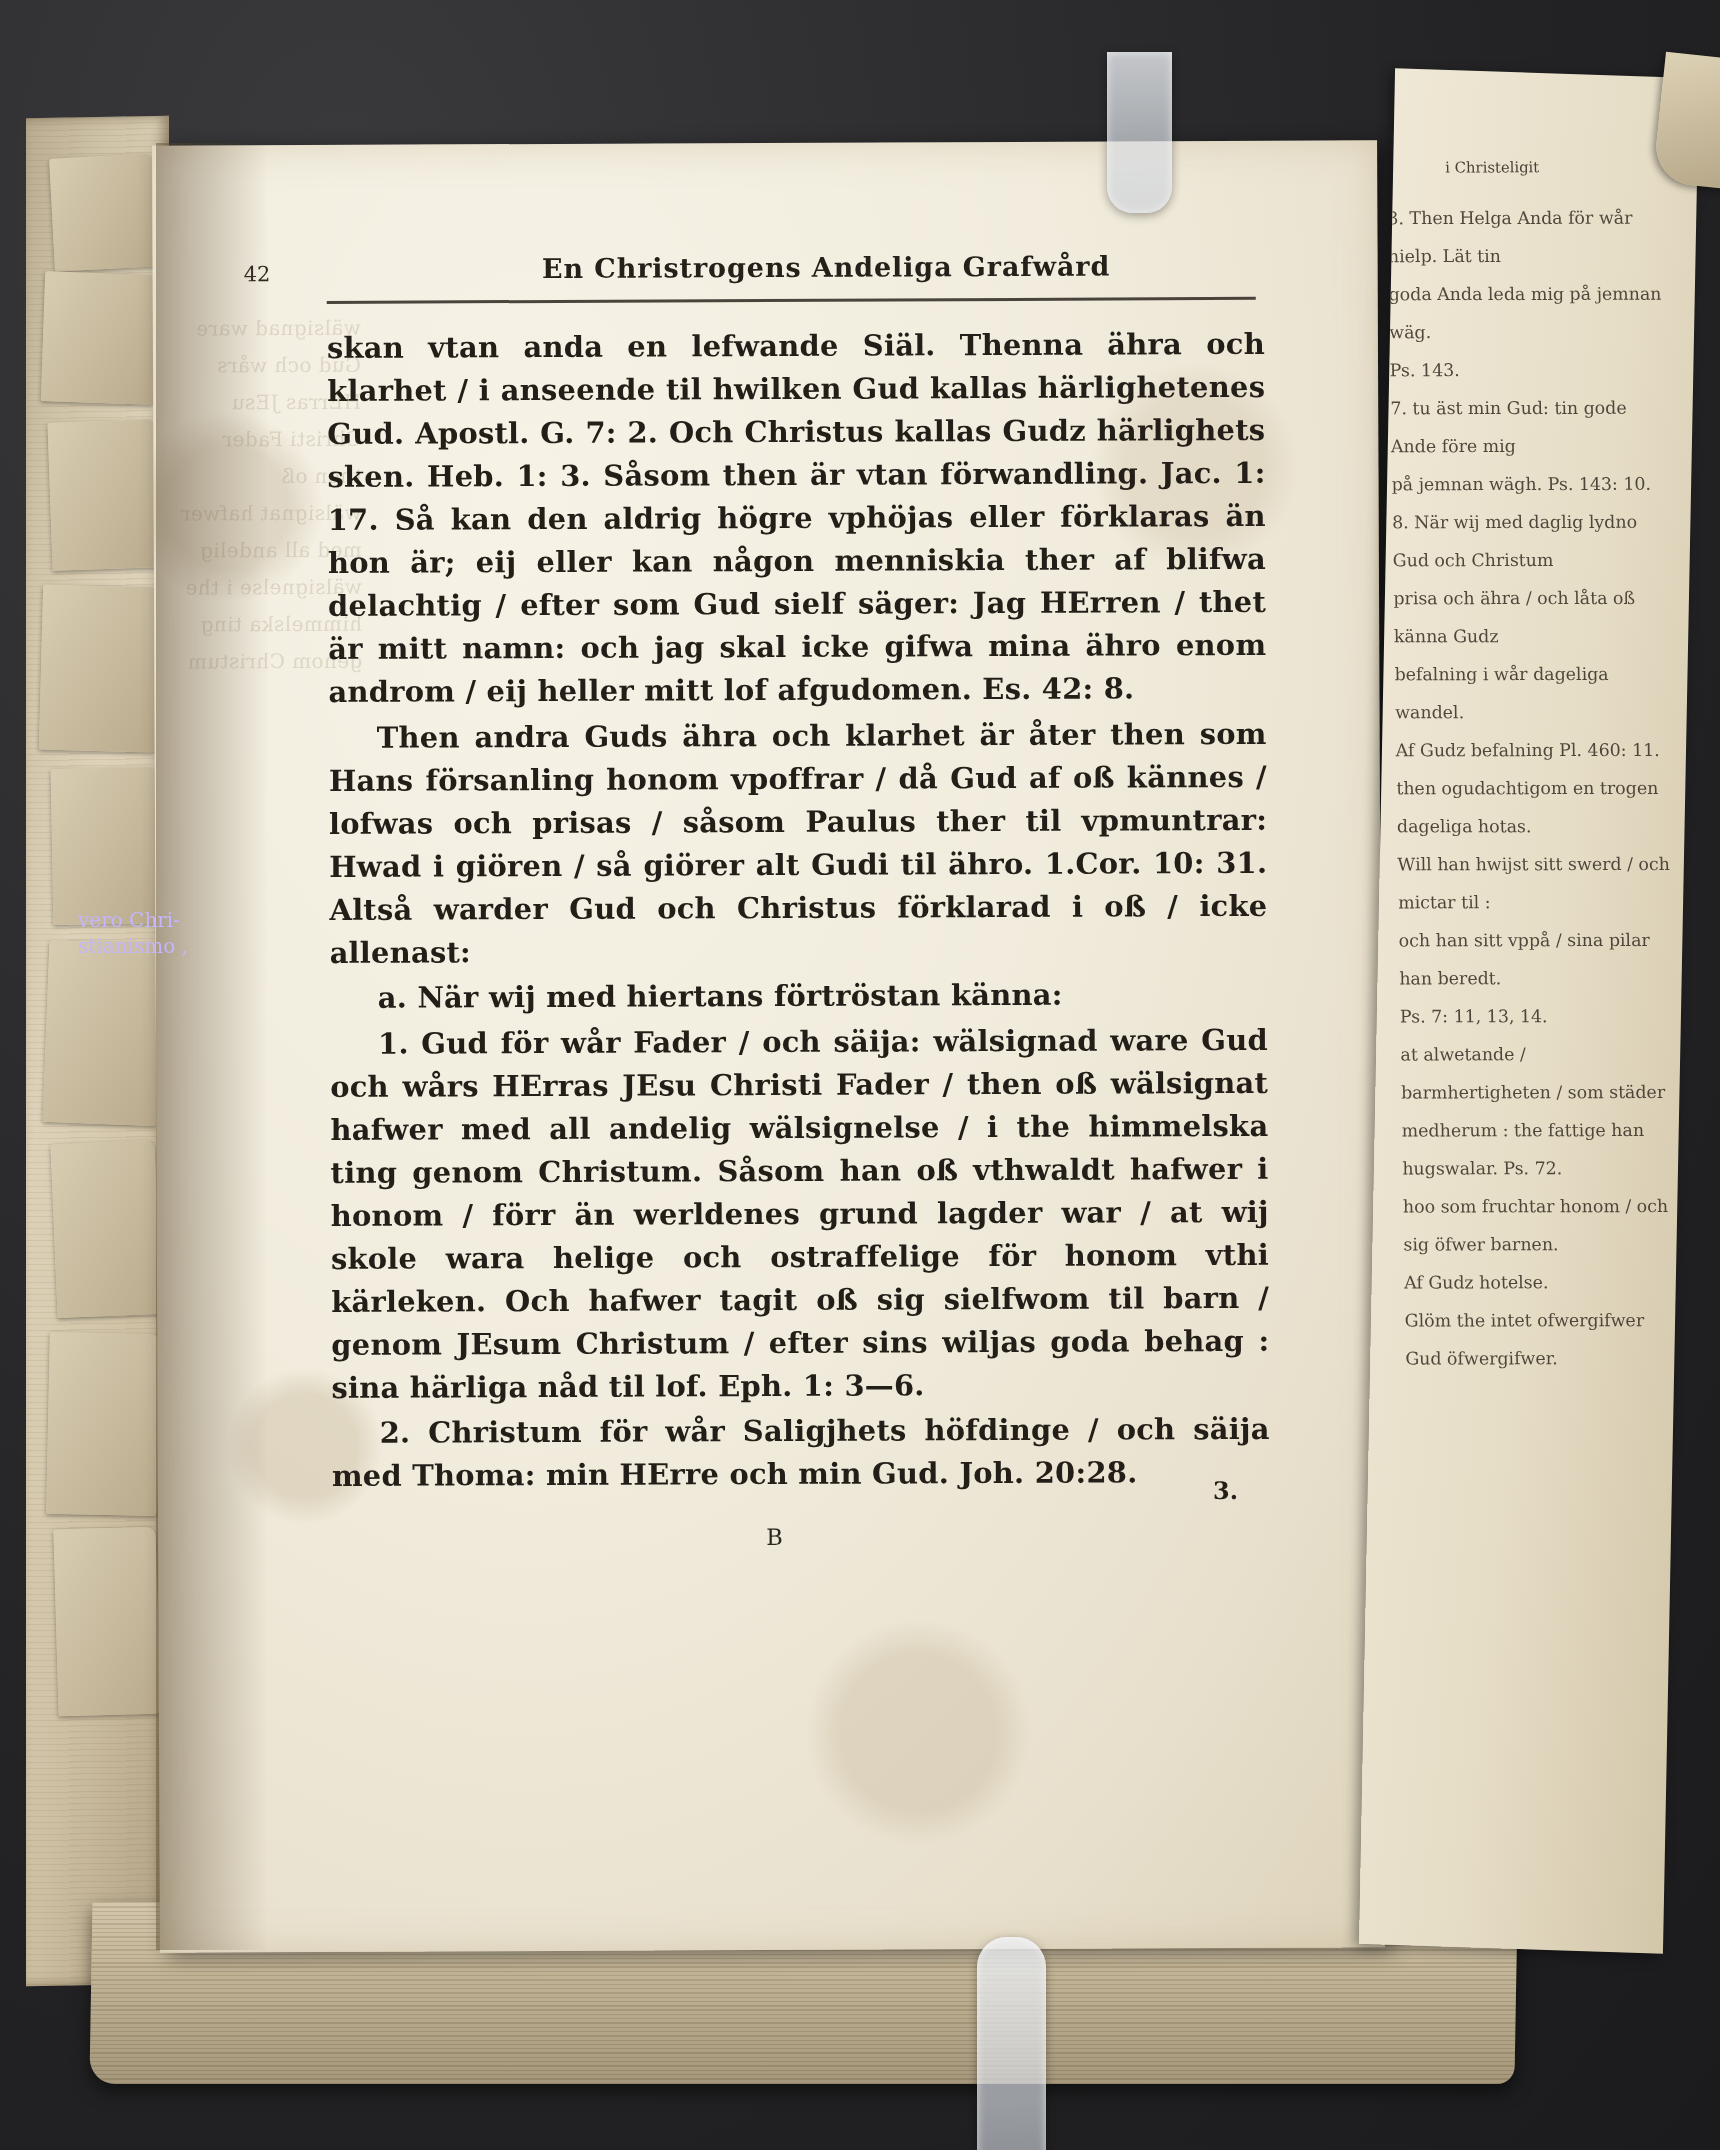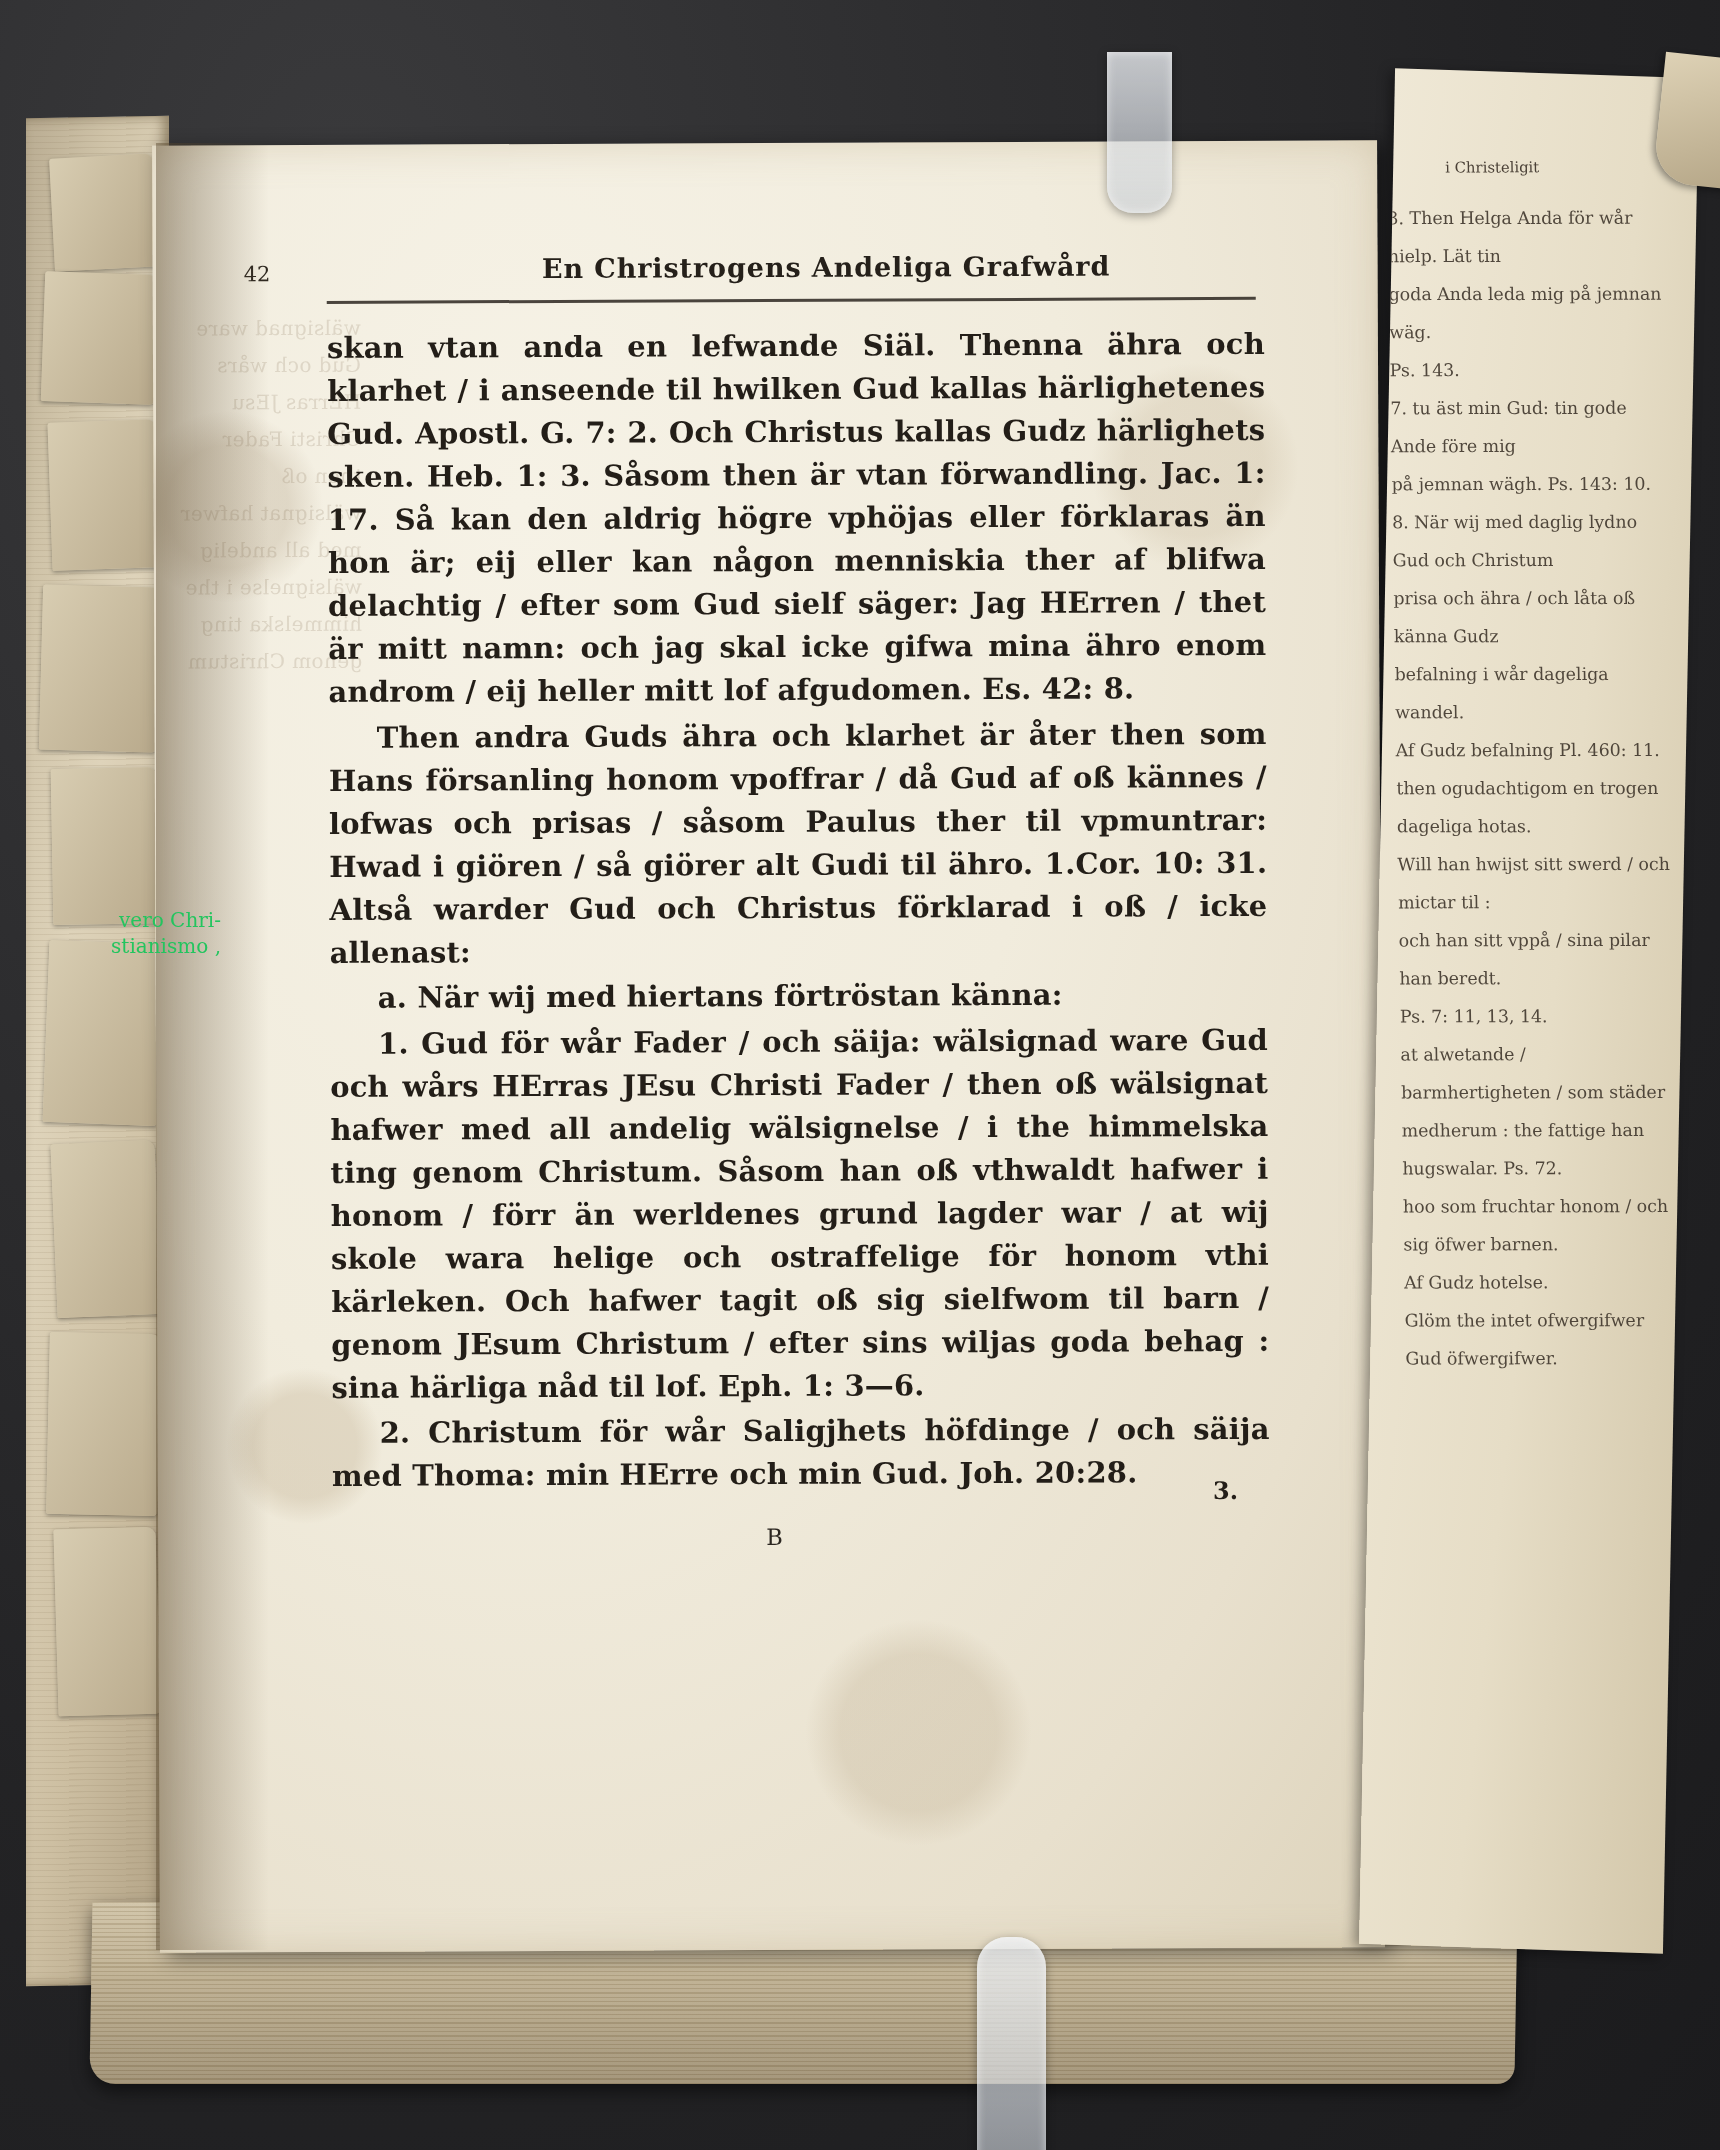--- a/index.html
+++ b/index.html
@@ -213,24 +213,23 @@
   .indent{ text-indent: 48px; }
 
   
   .margin-note{
     position:absolute;
     left: 52px;
     top: 851px;
     width: 143px;
     font-size: 20px;
     line-height: 26px;
-    color:#22c55e;
+    color:#c4b5fd;
     font-family:"DejaVu Serif", serif;
     font-weight: 400;
-    text-align: right;
   }
 
   
   .signature{
     position:absolute;
     left: 608px; top: 1381px;
     font-size: 22.6px; color:#2b2620;
     font-family:"DejaVu Serif", serif;
   }
   .catch-right{

